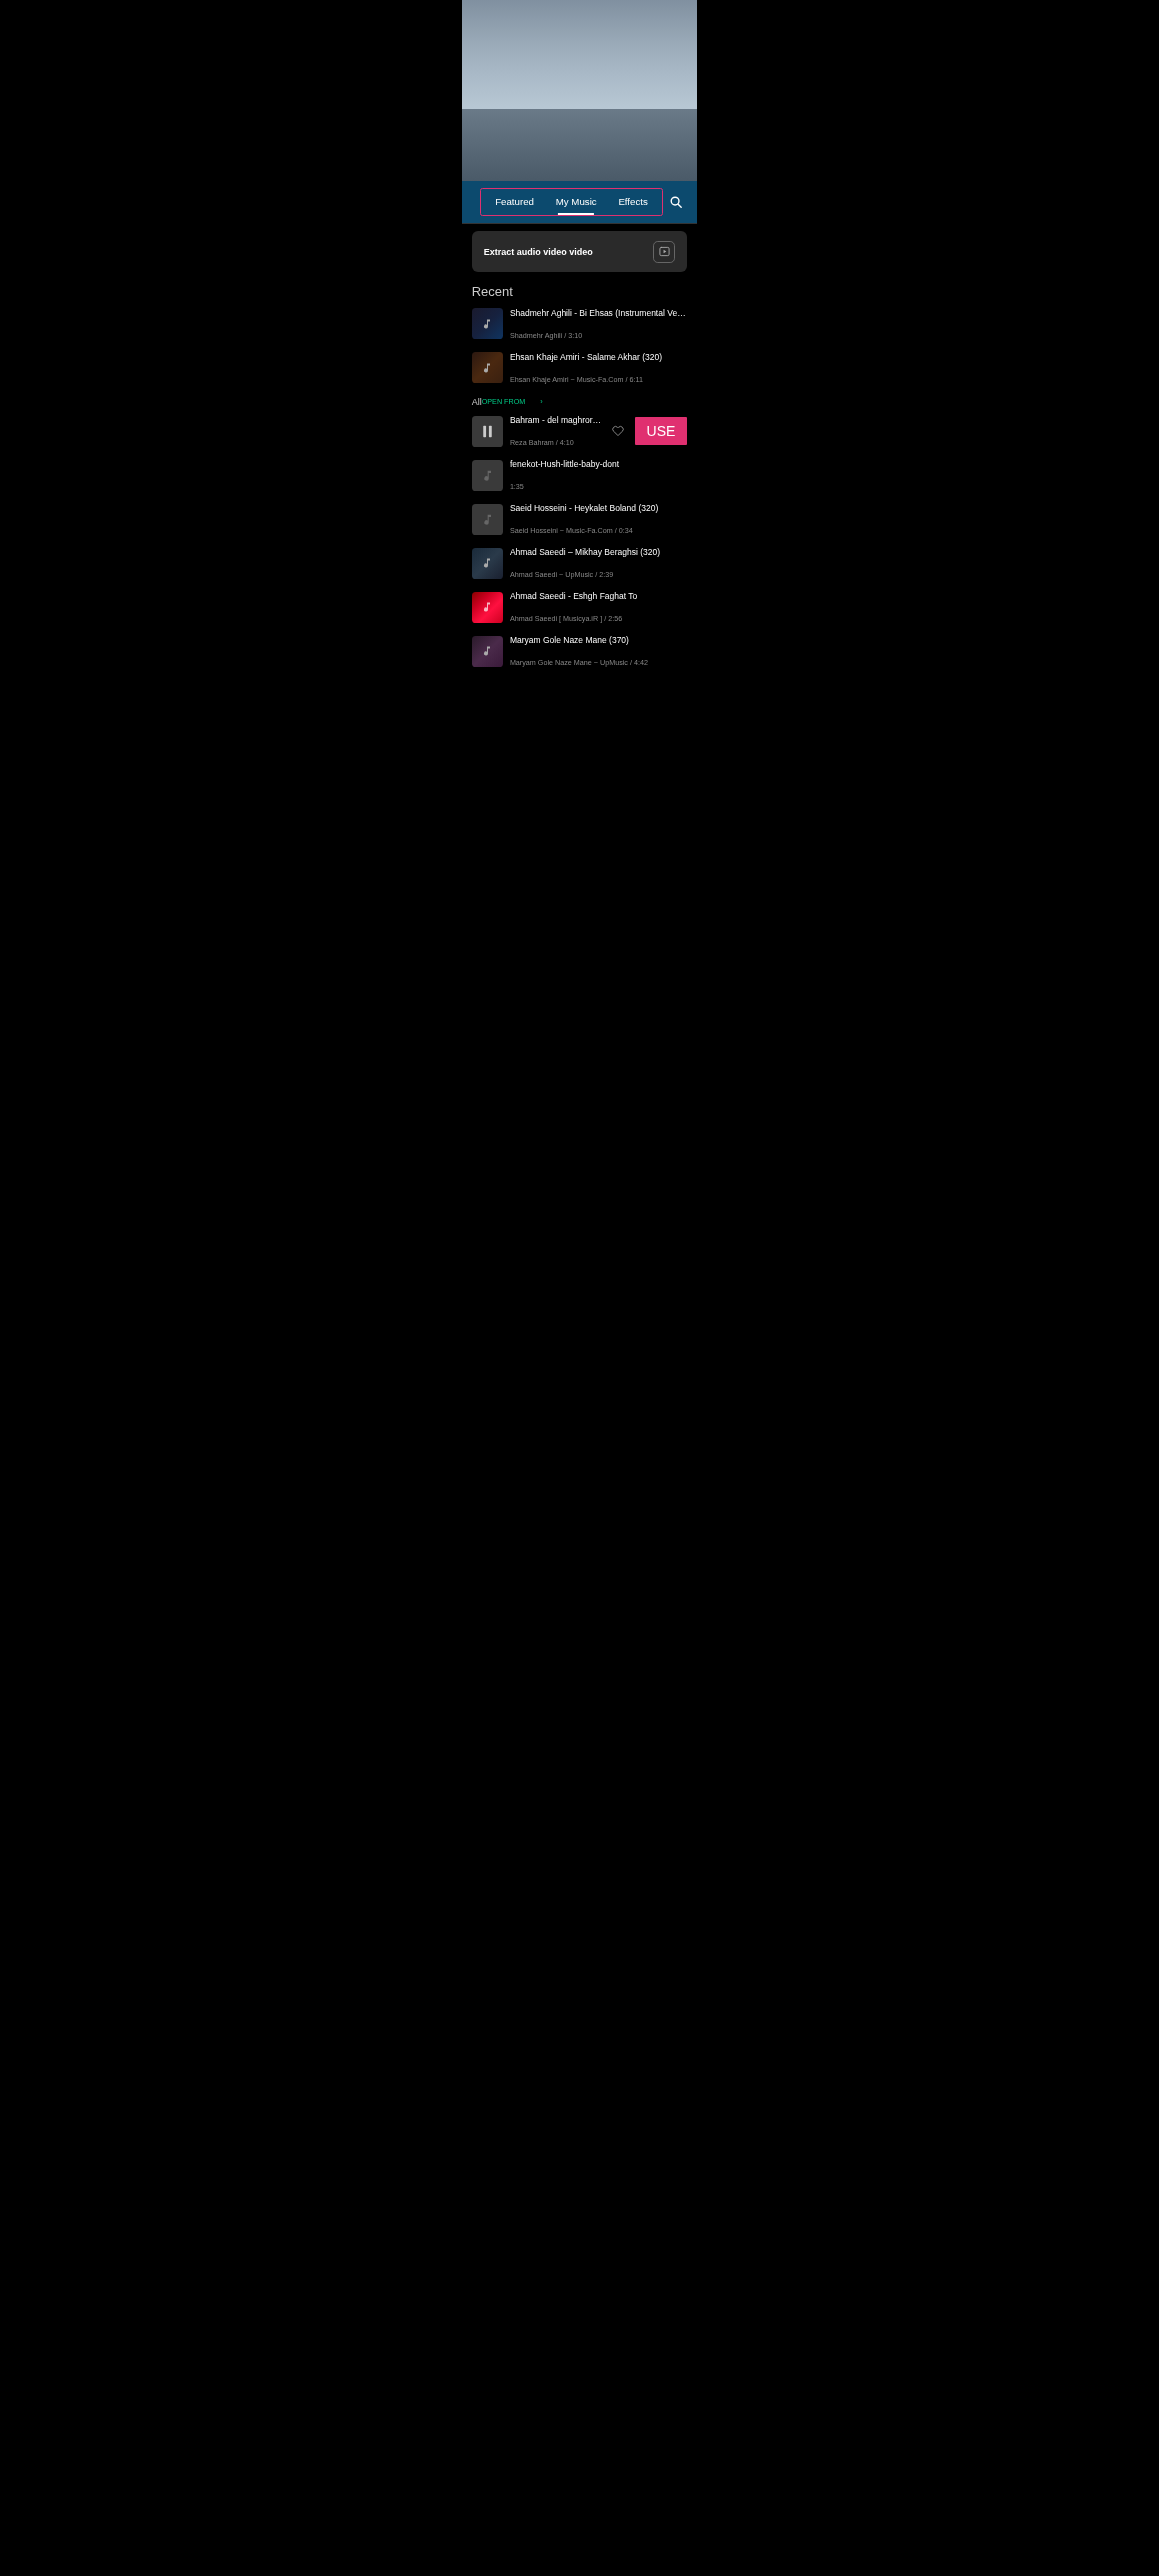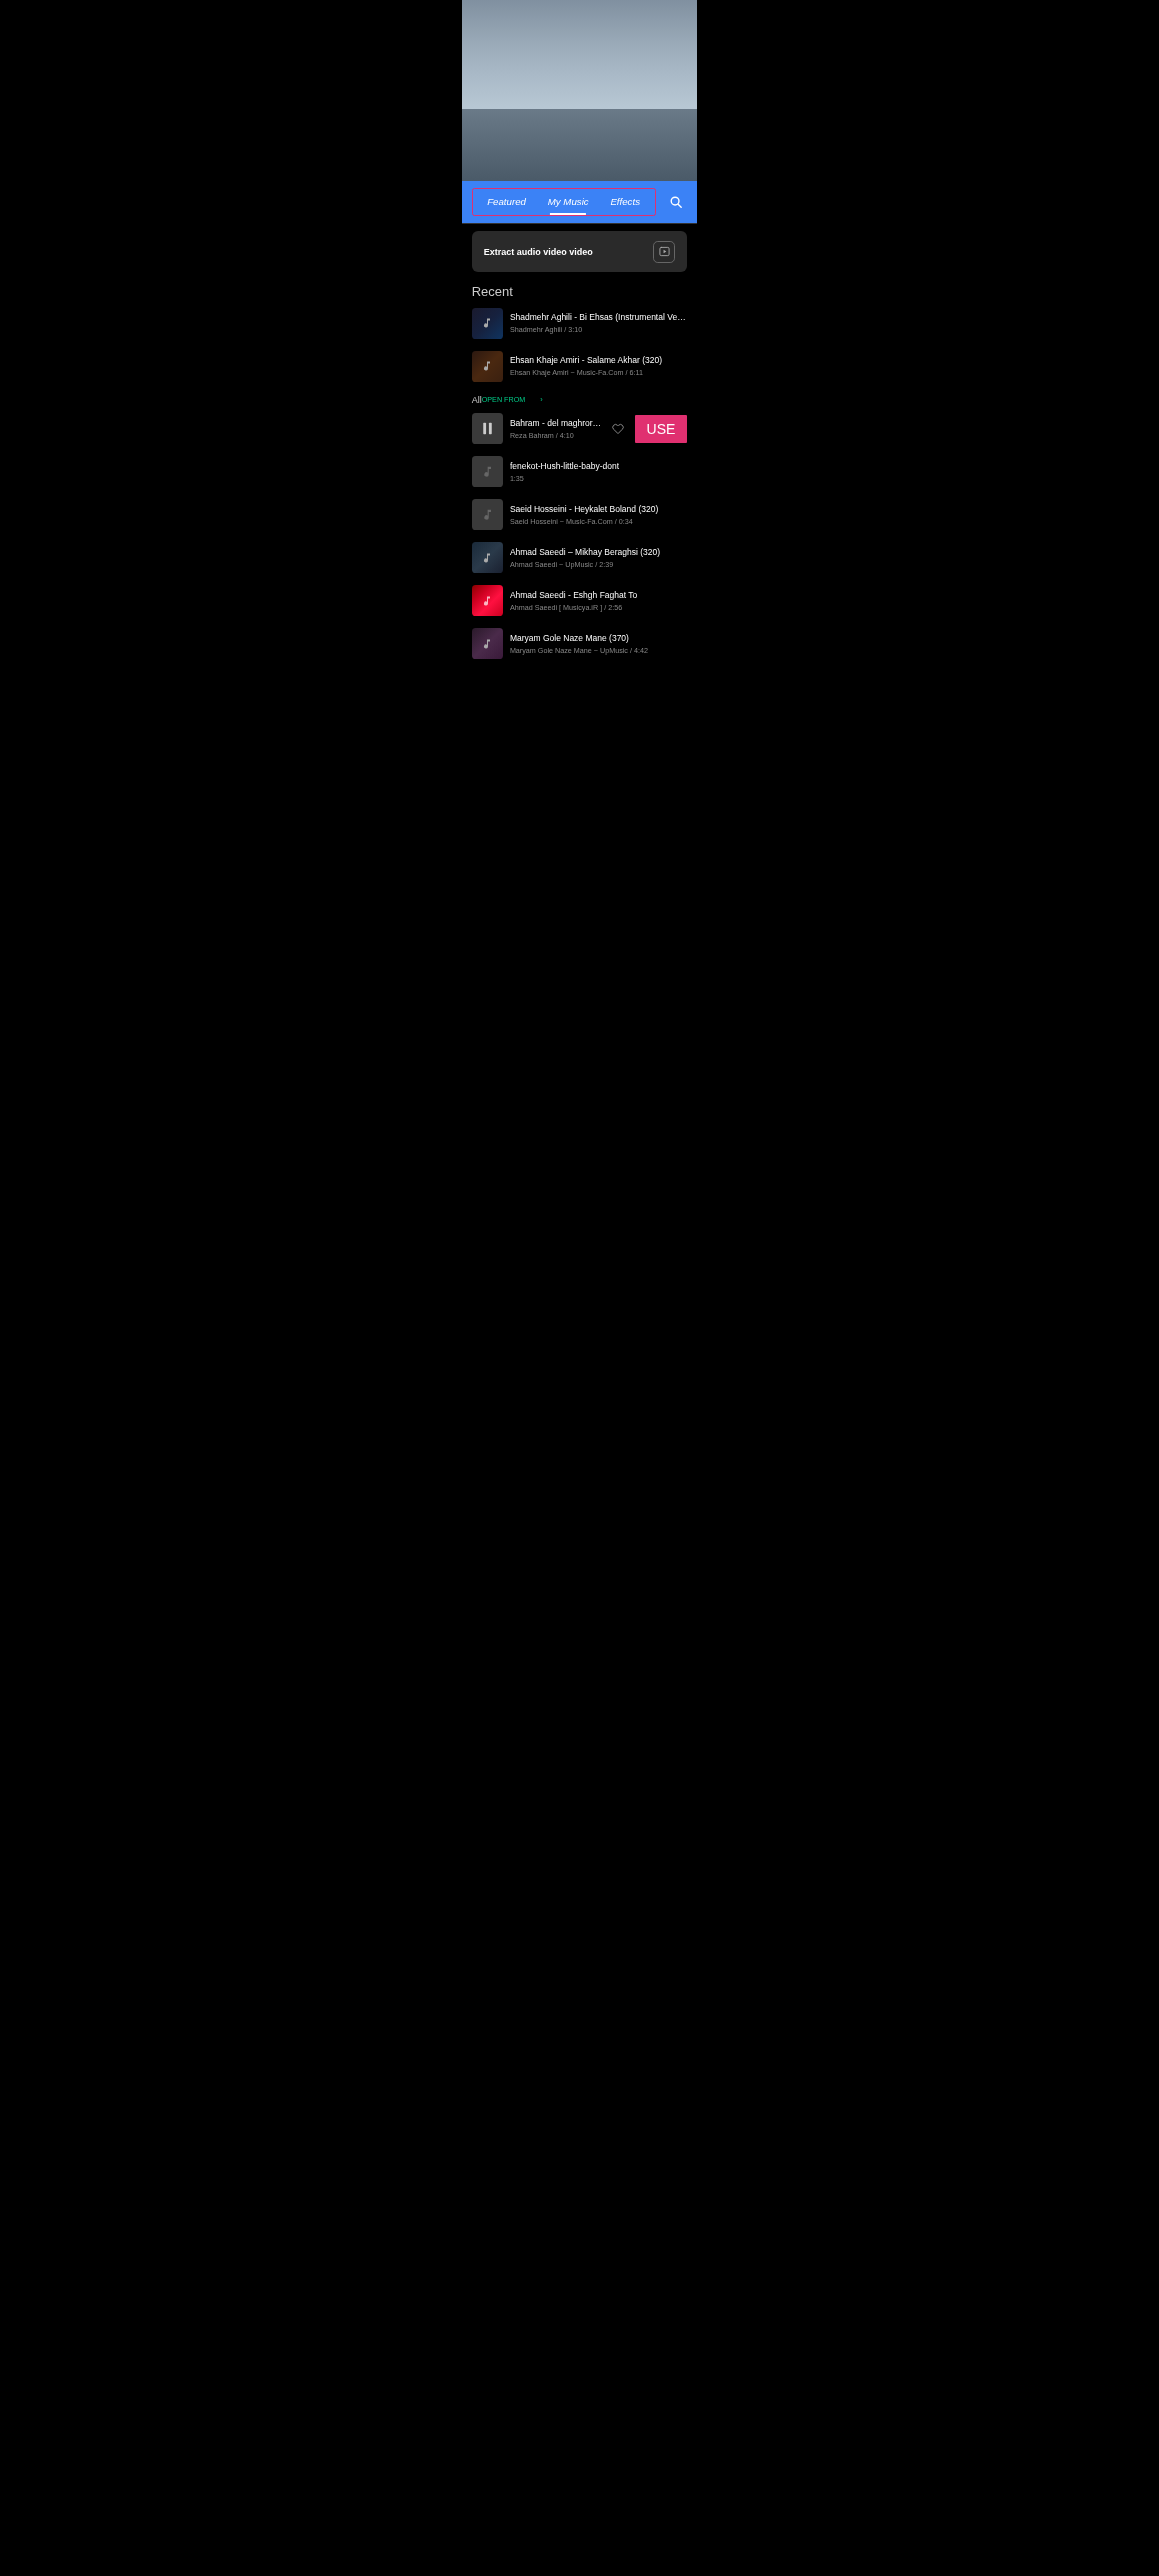--- a/index.html
+++ b/index.html
@@ -24,27 +24,26 @@
       height: 60%;
       background: linear-gradient(180deg, #8090a0 0%, #9aaab8 40%, #aabac8 70%, #b8c8d4 100%);
     }
     .water-area {
       height: 40%;
       background: linear-gradient(180deg, #6a7a88 0%, #5a6a78 50%, #4a5a68 100%);
     }
 
     
     .tab-bar-wrapper {
-      background: #3b82f6;
+      background: #0c4a6e;
       padding: 0 9.7px;
       display: flex;
       align-items: center;
-      justify-content: space-between;
+      justify-content: flex-end;
       border-bottom: 0.6px solid #333;
-      font-style: italic;
     }
     .tabs-container {
       display: flex;
       border: 1.2px solid #e03070;
       border-radius: 2.4px;
       overflow: visible;
       margin: 7.2px 0;
       padding: 2.4px 4.8px;
       gap: 2.4px;
     }
@@ -152,21 +151,21 @@
       font-size: 8.5px;
       font-weight: 500;
       color: #fff;
       white-space: nowrap;
       overflow: hidden;
       text-overflow: ellipsis;
     }
     .music-subtitle {
       font-size: 7.2px;
       color: #888;
-      margin-top: 3px;
+      margin-top: 13px;
       white-space: nowrap;
       overflow: hidden;
       text-overflow: ellipsis;
     }
     .use-btn {
       background: #e03070;
       color: #fff;
       border: none;
       border-radius: 1px;
       padding: 6px 12px;

